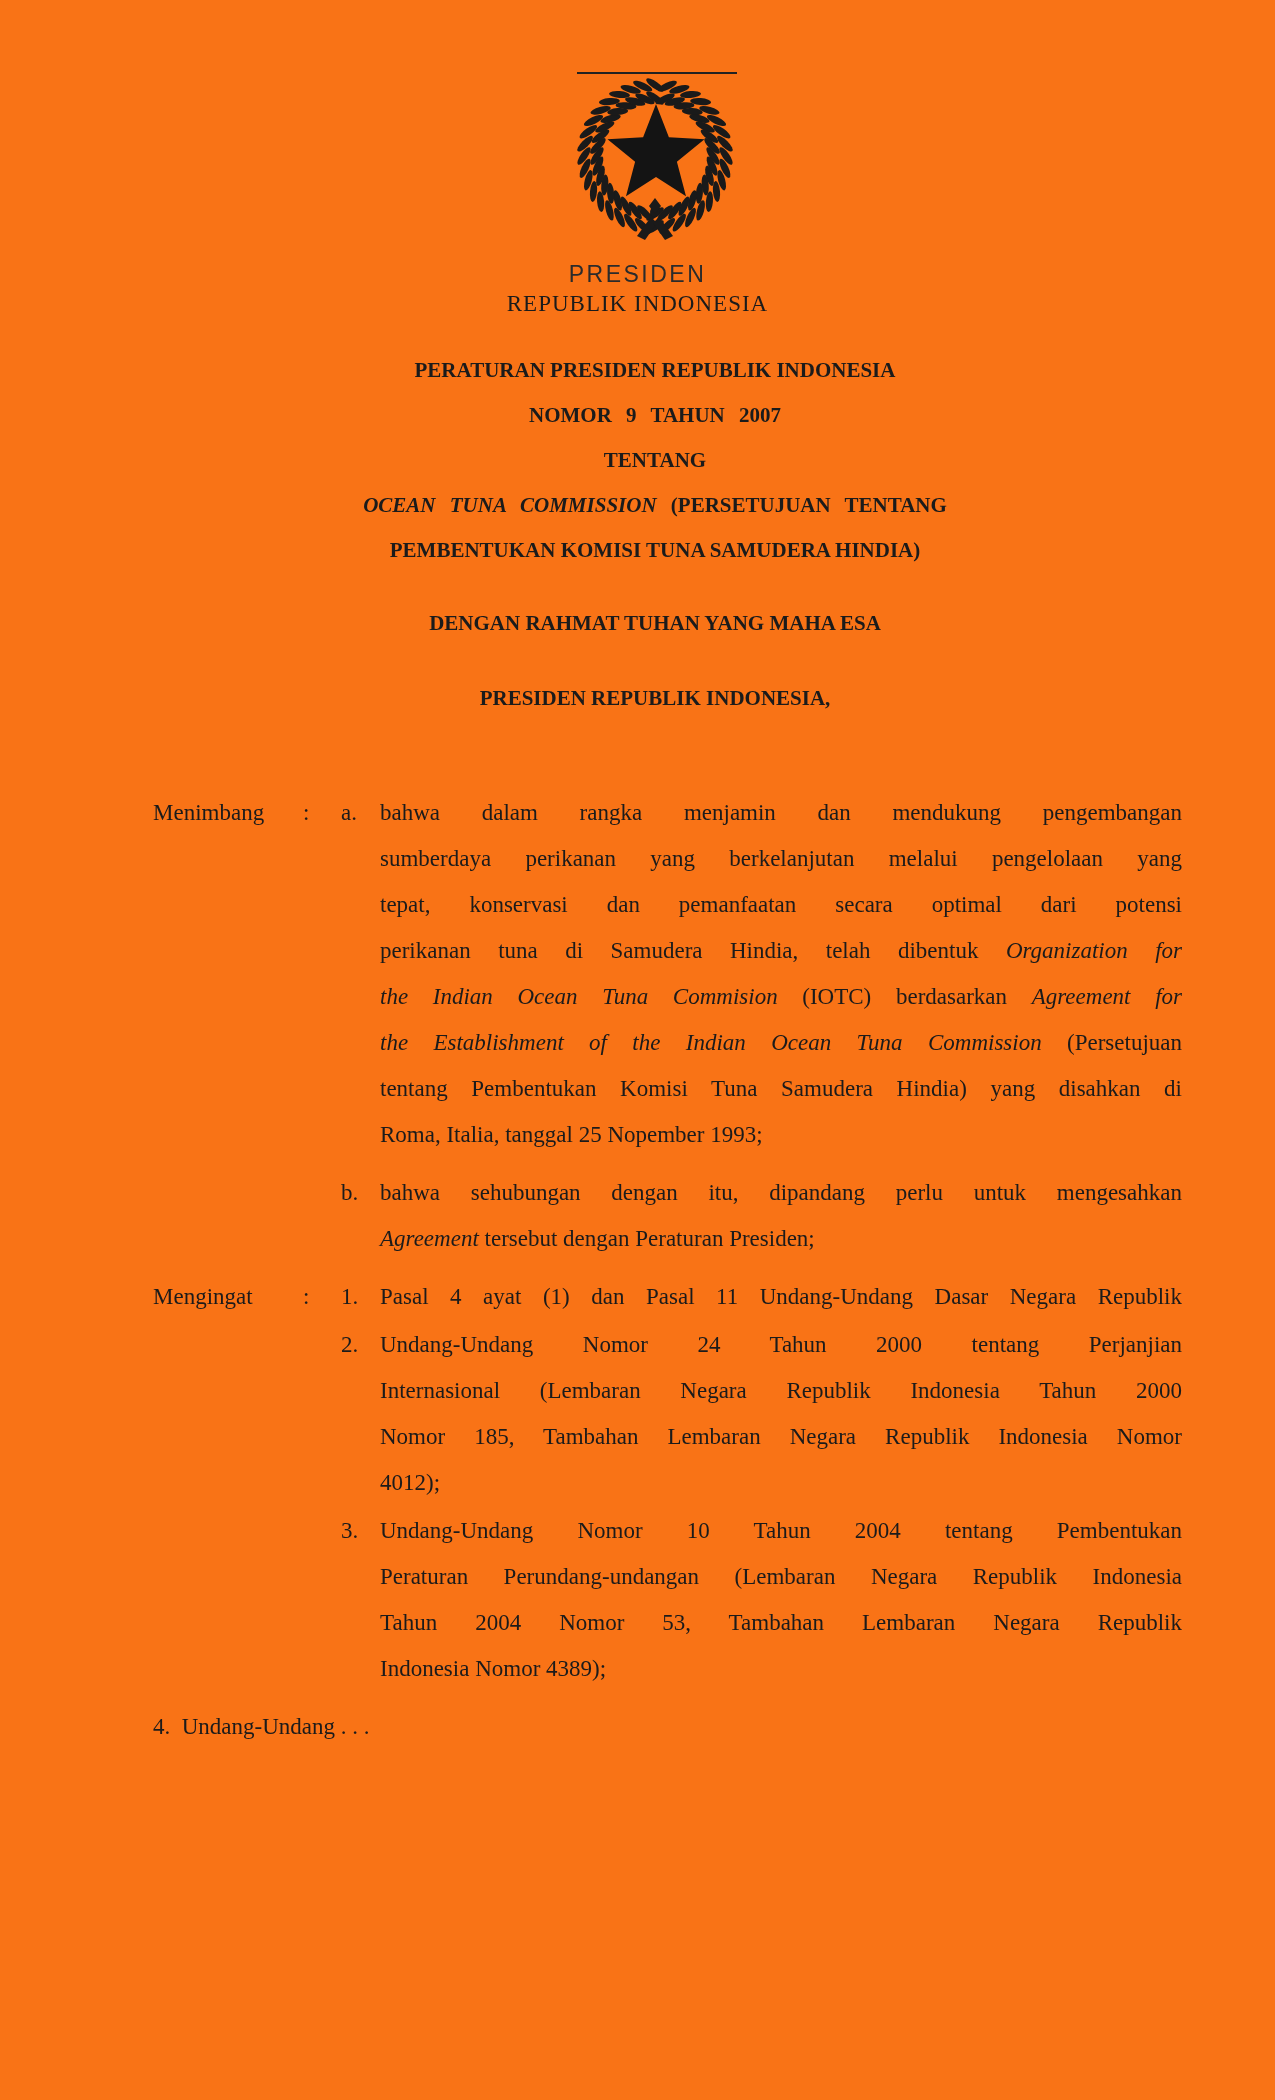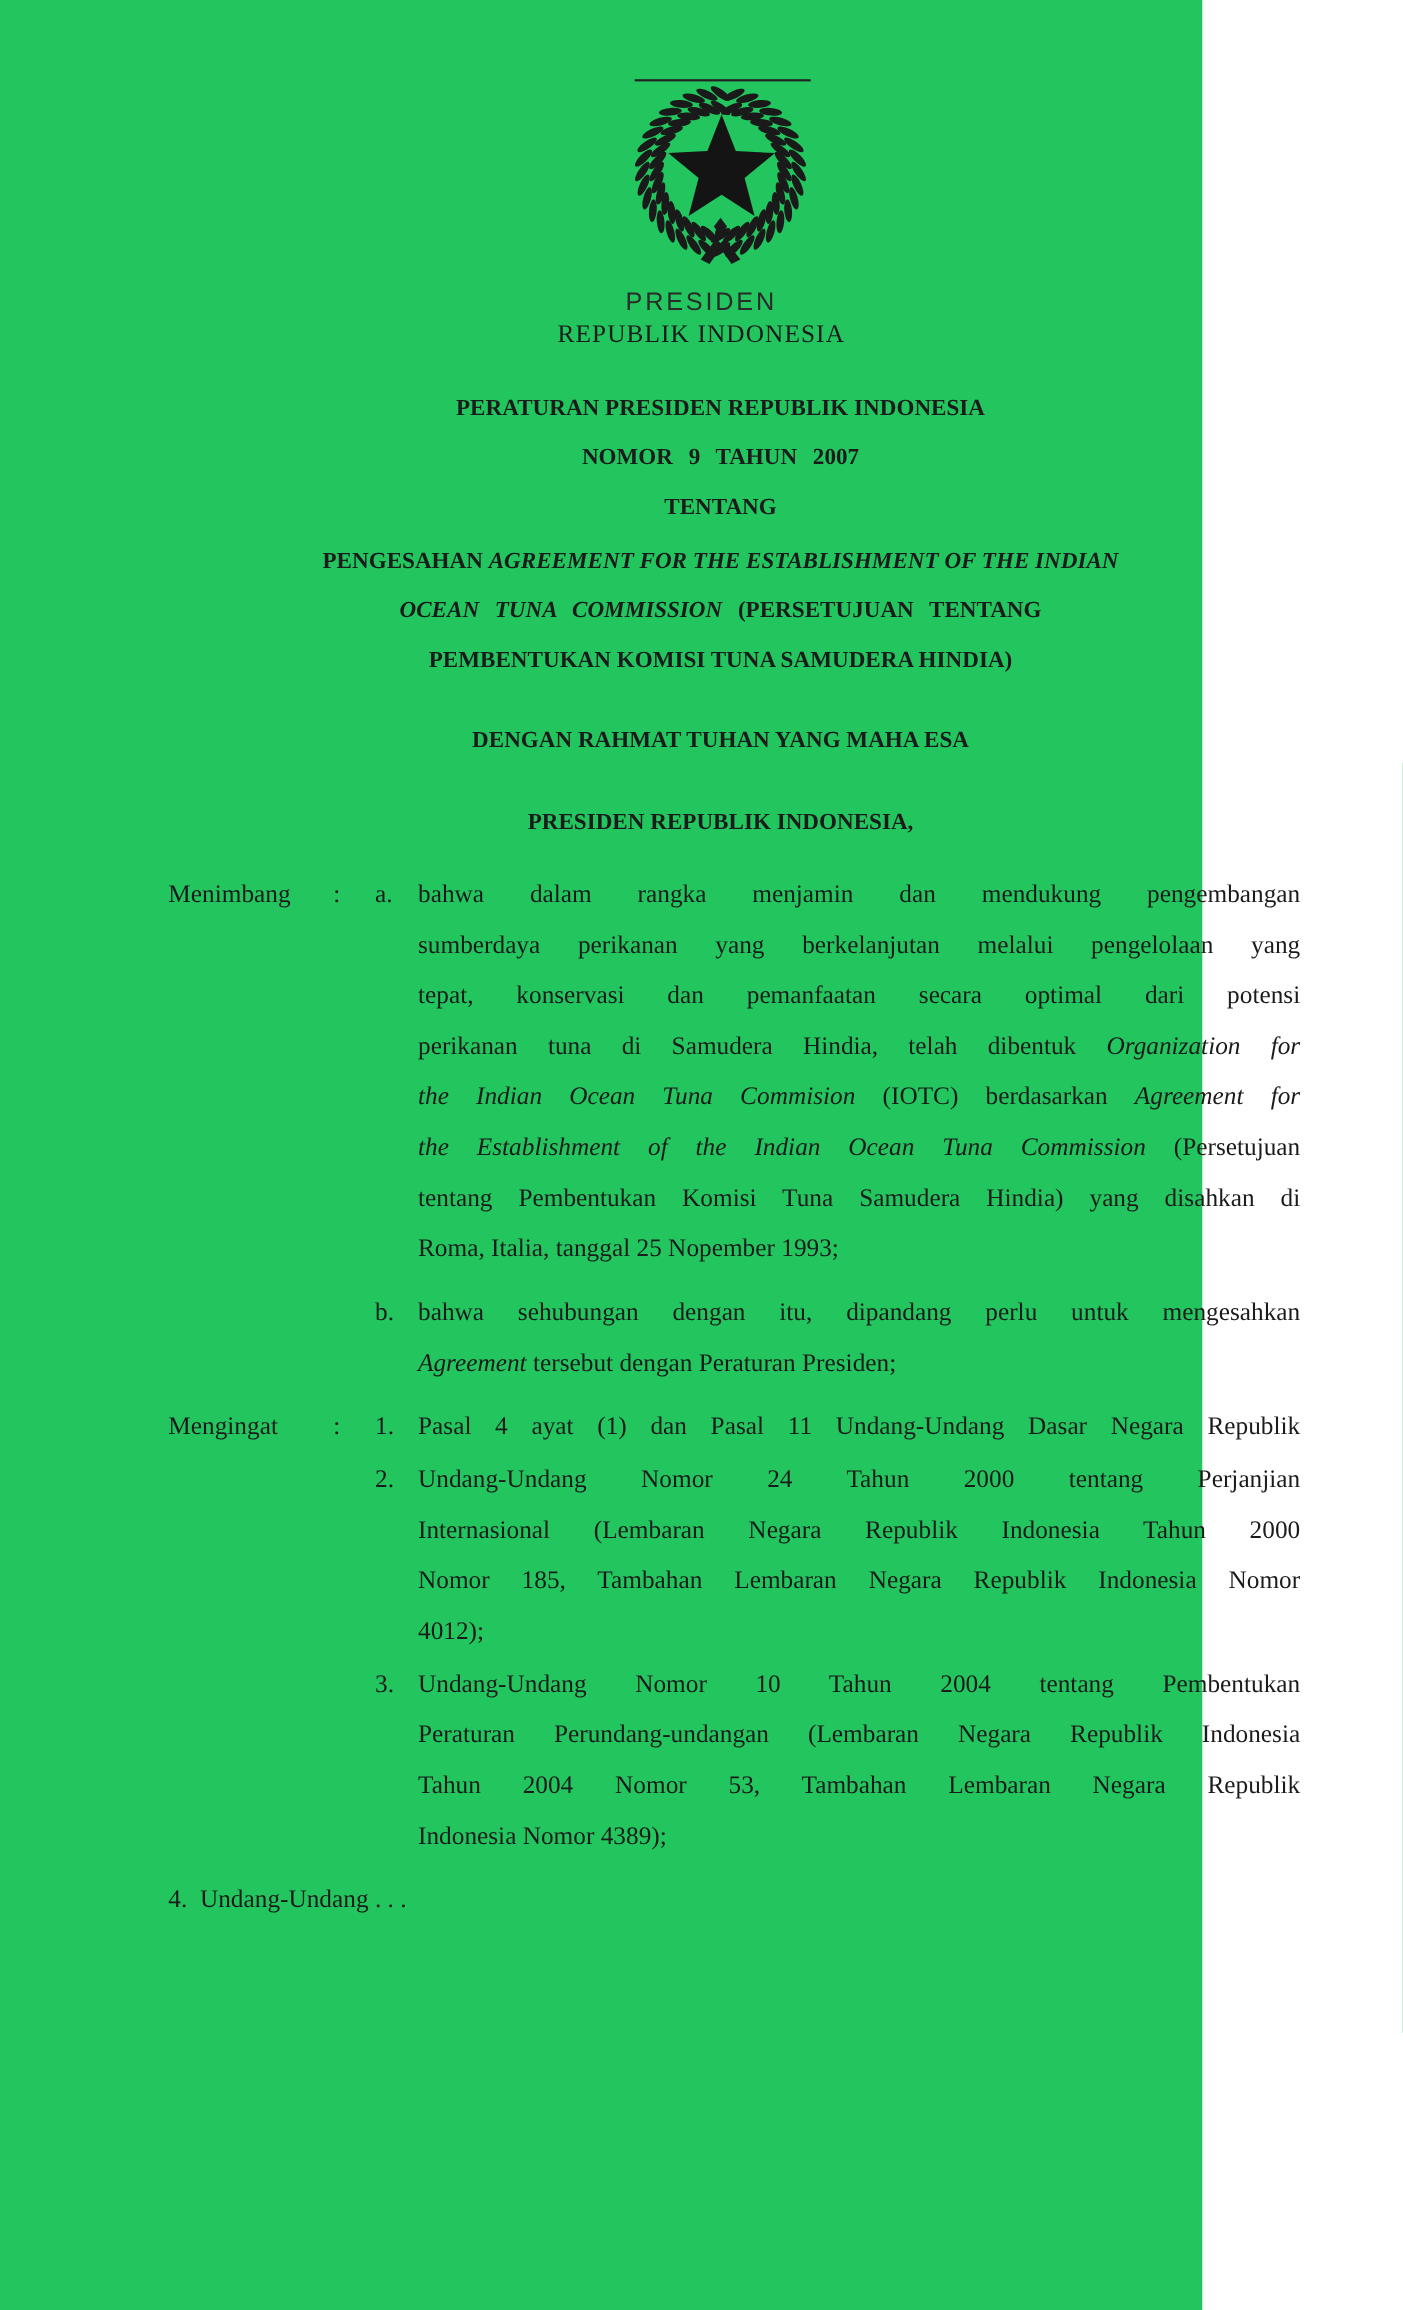--- a/index.html
+++ b/index.html
@@ -1,16 +1,16 @@
 <!DOCTYPE html>
 <html><head>
 <meta charset="utf-8">
 <style>
   html, body { margin:0; padding:0; background:#ffffff; width:1275px; height:2100px; overflow:hidden; }
-  .page { position:relative; width:1093px; height:2100px; background:#22c55e;
+  .page { position:relative; width:1275px; height:2100px; background:#f97316;
           font-family:"Liberation Serif","DejaVu Serif",serif; color:#1b1b1b; }
 
   .hairline { position:absolute; top:72px; left:577px; width:160px; height:2px; background:#222; }
   .emblem { position:absolute; left:573px; top:74px; width:164px; height:170px; }
 
   .hdr { position:absolute; left:0; width:1275px; text-align:center; }
   .hdr1 { top:261px; font-family:"Liberation Sans",sans-serif; font-size:23px;
           letter-spacing:2.5px; color:#2b2b2b; }
   .hdr2 { top:291px; font-size:23px; letter-spacing:1px; color:#1b1b1b; }
 
@@ -127,21 +127,20 @@
     </svg>
 
   <div class="hdr hdr1">PRESIDEN</div>
   <div class="hdr hdr2">REPUBLIK INDONESIA</div>
 
   <div class="title-block">
     <div id="title-lines">
         <div class="tline"><span>PERATURAN PRESIDEN REPUBLIK INDONESIA</span></div>
         <div class="tline wide"><span>NOMOR 9 TAHUN 2007</span></div>
         <div class="tline"><span>TENTANG</span></div>
-        <div class="tline gap"><span>PENGESAHAN </span><span class="it">AGREEMENT FOR THE ESTABLISHMENT OF THE INDIAN</span></div>
         <div class="tline wide"><span class="it">OCEAN TUNA COMMISSION</span><span> (PERSETUJUAN TENTANG</span></div>
         <div class="tline"><span>PEMBENTUKAN KOMISI TUNA SAMUDERA HINDIA)</span></div>
       </div>
     <div class="tline invocation">DENGAN RAHMAT TUHAN YANG MAHA ESA</div>
     <div class="tline enacting">PRESIDEN REPUBLIK INDONESIA,</div>
   </div>
 
   <div class="body-block">
     <div id="sections">
         <div class="secrow sec0">

